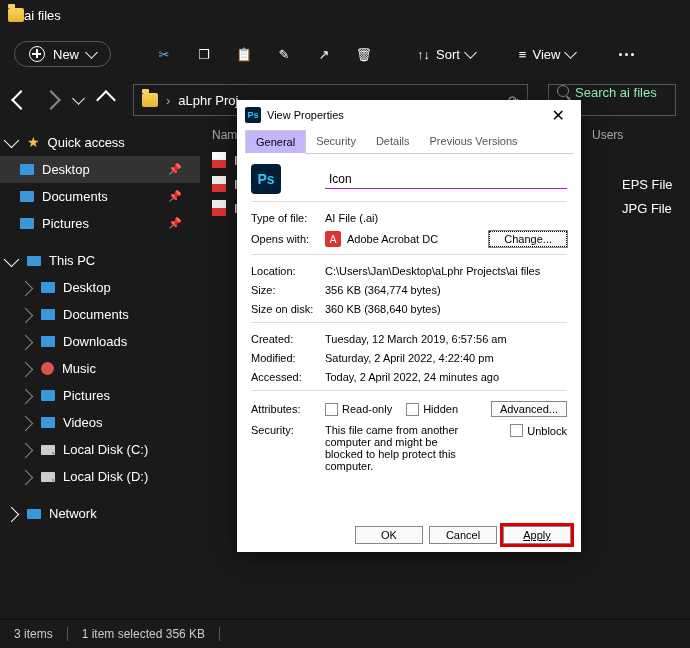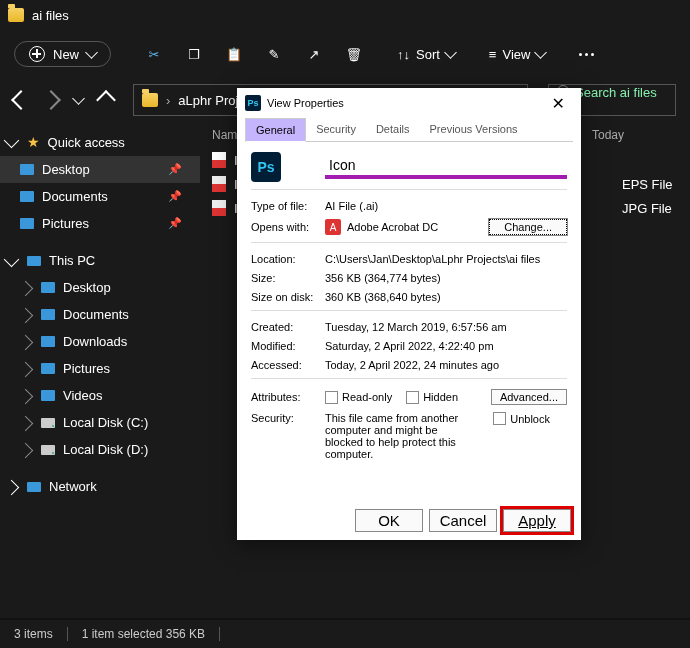--- a/index.html
+++ b/index.html
@@ -1,19 +1,19 @@
 <!DOCTYPE html>
 <html><head>
 <meta charset="utf-8">
 <style>
 html,body{margin:0;padding:0;width:690px;height:648px;background:#111;font-family:"Segoe UI",Arial,sans-serif;font-size:13px;color:#fff;overflow:hidden}
-.titlebar{height:30px;display:flex;align-items:center;padding-left:8px;gap:8px;background:#1a1a1a}
+.titlebar{height:30px;display:flex;align-items:center;padding-left:8px;background:#1a1a1a}
 .folder-ico{width:16px;height:14px;background:linear-gradient(#f6d060,#e9b72c);border-radius:2px;position:relative}
 .folder-ico:before{content:"";position:absolute;top:-4px;left:0;width:7px;height:4px;background:#f6d060;border-radius:1px 1px 0 0}
-.toolbar{height:48px;display:flex;align-items:center;padding:0 14px;gap:34px;background:#1a1a1a}
+.toolbar{height:48px;display:flex;align-items:center;padding:0 14px;gap:44px;background:#1a1a1a}
 .btn-new{display:flex;align-items:center;gap:8px;border:1px solid #555;border-radius:16px;padding:4px 14px;color:#fff}
 .plus-ico{width:14px;height:14px;border:1.5px solid #fff;border-radius:50%;position:relative}
 .plus-ico:before,.plus-ico:after{content:"";position:absolute;background:#fff}
 .plus-ico:before{left:6px;top:2px;width:1.5px;height:9px}
 .plus-ico:after{top:6px;left:2px;height:1.5px;width:9px}
 .tb-icon{width:18px;height:18px;display:flex;align-items:center;justify-content:center;color:#fff}
 .cut-ico{color:#5eb2e8}
 .tb-group{display:flex;gap:22px;align-items:center}
 .sort-btn,.view-btn{display:flex;align-items:center;gap:6px;color:#fff}
 .chev{width:8px;height:8px;border-right:1.5px solid #fff;border-bottom:1.5px solid #fff;transform:rotate(45deg);margin-top:-3px}
@@ -49,40 +49,40 @@
 .list-area{flex:1;background:#1a1a1a;position:relative}
 .list-head{display:flex;padding:6px 12px;color:#aaa;font-size:12px}
 .col-name{width:380px}
 .list-row{display:flex;align-items:center;padding:4px 12px;gap:8px}
 .pdf-ico{width:14px;height:16px;background:#fff;position:relative}
 .pdf-ico:after{content:"";position:absolute;bottom:0;left:0;right:0;height:8px;background:#d33}
 .status{position:absolute;bottom:0;left:0;right:0;height:28px;background:#1a1a1a;display:flex;align-items:center;padding:0 14px;gap:14px;font-size:12px;color:#ccc}
 .status .sep{width:1px;height:14px;background:#555}
 
 
-.dialog{position:absolute;left:237px;top:88px;width:344px;height:452px;background:#fff;color:#000;box-shadow:0 4px 20px rgba(0,0,0,.5);font-size:11px}
+.dialog{position:absolute;left:237px;top:100px;width:344px;height:452px;background:#fff;color:#000;box-shadow:0 4px 20px rgba(0,0,0,.5);font-size:11px}
 .dlg-title{height:30px;display:flex;align-items:center;padding:0 8px;gap:6px}
 .ps-small{width:16px;height:16px;background:#001e36;color:#31c5f0;display:flex;align-items:center;justify-content:center;font-size:9px;font-weight:bold;border-radius:2px}
 .close-x{margin-left:auto;font-size:16px;padding:0 8px}
 .tabs{display:flex;border-bottom:1px solid #ccc;margin:0 8px}
 .tab{padding:5px 10px;color:#555}
 .tab.active{border:1px solid #ccc;border-bottom:1px solid #fff;margin-bottom:-1px;background:#c4b5fd;color:#000}
 .body{padding:10px 14px}
 .row{display:flex;align-items:center;margin-bottom:7px}
 .lbl{width:74px;color:#000}
 .ps-big{width:30px;height:30px;background:#001e36;color:#31c5f0;display:flex;align-items:center;justify-content:center;font-size:14px;font-weight:bold;border-radius:4px}
-.name-input{flex:1;border:none;border-bottom:4px solid #a21caf;padding:2px 4px;font-size:14px}
+.name-input{flex:1;border:none;border-bottom:1px solid #a21caf;padding:2px 4px;font-size:12px}
 .hr{border:none;border-top:1px solid #ddd;margin:6px 0 10px}
 .acro-ico{width:16px;height:16px;background:#d33;color:#fff;display:flex;align-items:center;justify-content:center;font-size:10px;border-radius:2px;margin-right:6px}
 .change-btn{margin-left:auto;padding:1px 14px;border:1px dotted #000;outline:1px solid #888;font-size:11px;background:#fafafa}
 .adv-btn{margin-left:auto;padding:1px 8px;border:1px solid #888;font-size:11px;background:#fafafa}
 .chk{display:flex;align-items:center;gap:4px;margin-right:14px}
 .chk-box{width:11px;height:11px;border:1px solid #888}
 .dlg-foot{position:absolute;bottom:8px;right:10px;display:flex;gap:6px}
-.dlg-btn{width:68px;padding:2px 0;text-align:center;border:1px solid #888;background:#fafafa;font-size:15px}
+.dlg-btn{width:68px;padding:2px 0;text-align:center;border:1px solid #888;background:#fafafa;font-size:11px}
 .dlg-btn.apply{outline:3px solid #d00;text-decoration:underline}
 </style>
 </head>
 <body>
 
 <div class="titlebar">
   <span class="folder-ico"></span>
   <span>ai files</span>
 </div>
 
@@ -174,20 +174,25 @@
         <span class="sq blue"></span>
         <span>Documents</span>
       </div>
     <div class="side-item">
         <span class="exp closed" style="border-color:#888"></span>
         <span class="sq down"></span>
         <span>Downloads</span>
       </div>
     <div class="side-item">
         <span class="exp closed" style="border-color:#888"></span>
+        <span class="sq music"></span>
+        <span>Music</span>
+      </div>
+    <div class="side-item">
+        <span class="exp closed" style="border-color:#888"></span>
         <span class="sq pic"></span>
         <span>Pictures</span>
       </div>
     <div class="side-item">
         <span class="exp closed" style="border-color:#888"></span>
         <span class="sq blue"></span>
         <span>Videos</span>
       </div>
     <div class="side-item">
         <span class="exp closed" style="border-color:#888"></span>
@@ -203,21 +208,21 @@
     <div class="side-item header">
         <span class="exp closed"></span>
         <span class="monitor"></span>
         <span>Network</span>
       </div>
   </div>
 
   <div class="list-area">
     <div class="list-head">
       <span class="col-name">Name</span>
-      <span>Today</span>
+      <span>Users</span>
     </div>
     <div class="list-row">
         <span class="pdf-ico"></span>
         <span class="col-name">Ic</span>
       </div>
     <div class="list-row">
         <span class="pdf-ico" style="background:#eee"></span>
         <span class="col-name">Ic</span>
         <span>EPS File</span>
       </div>
@@ -301,21 +306,21 @@
         </span>
       <span class="chk">
           <span class="chk-box"></span>
           <span>Hidden</span>
         </span>
       <button class="adv-btn">Advanced...</button>
     </div>
     <div class="row" style="align-items:flex-start">
         <span class="lbl">Security:</span>
       <span style="width:150px">This file came from another computer and might be blocked to help protect this computer.</span>
-      <span class="chk" style="margin-left:auto;margin-right:17px">
+      <span class="chk" style="margin-left:auto;margin-right:0">
           <span class="chk-box"></span>
           <span>Unblock</span>
         </span>
     </div>
   </div>
   <div class="dlg-foot">
     <button class="dlg-btn">OK</button>
     <button class="dlg-btn">Cancel</button>
     <button class="dlg-btn apply">Apply</button>
   </div>

